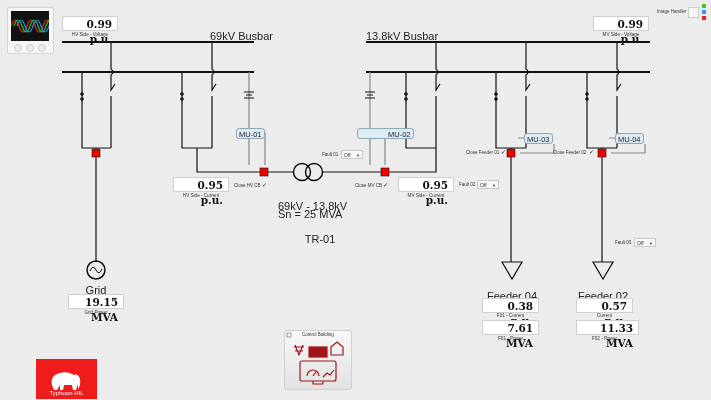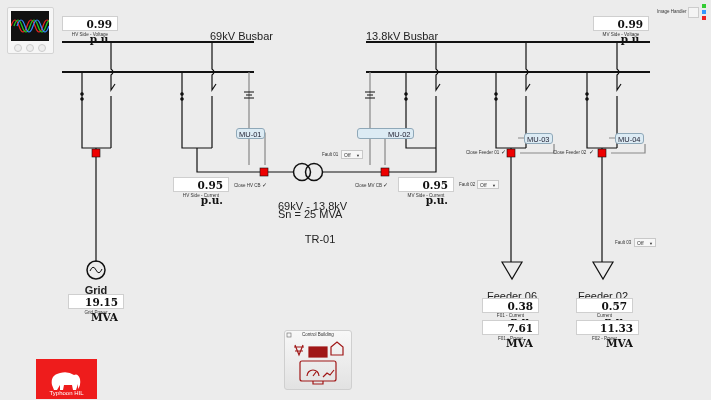--- a/index.html
+++ b/index.html
@@ -135,25 +135,25 @@
 <div class="dd" style="left:341px;top:150px;"><span>Off</span><span class="arr">▼</span></div>
 <div class="smalltxt" style="left:459px;top:182px;">Fault 02</div>
 <div class="dd" style="left:477px;top:180px;"><span>Off</span><span class="arr">▼</span></div>
 <div class="smalltxt" style="left:615px;top:240px;">Fault 03</div>
 <div class="dd" style="left:634px;top:238px;"><span>Off</span><span class="arr">▼</span></div>
 
 <div class="label center" style="left:290px;top:192px;width:60px;margin-top:41px;">TR-01</div>
 <div class="label center" style="left:278px;top:200px;width:60px;">69kV - 13.8kV</div>
 <div class="label center" style="left:278px;top:208px;width:60px;">Sn = 25 MVA</div>
 
-<div class="label center" style="left:76px;top:284px;width:40px;font-weight:bold;">Grid</div>
+<div class="label center" style="left:76px;top:284px;width:40px;">Grid</div>
 <div class="valbox" style="left:68px;top:294px;width:56px;">19.15 MVA</div>
 <div class="caption" style="left:68px;top:310px;width:56px;">Grid Power</div>
 
-<div class="label center" style="left:484px;top:290px;width:56px;">Feeder 06</div>
+<div class="label center" style="left:484px;top:290px;width:56px;">Feeder 04</div>
 <div class="valbox" style="left:482px;top:298px;width:57px;">0.38 p.u.</div>
 <div class="caption" style="left:482px;top:313px;width:57px;">F01 - Current</div>
 <div class="valbox" style="left:482px;top:320px;width:57px;">7.61 MVA</div>
 <div class="caption" style="left:482px;top:336px;width:57px;">F01 - Power</div>
 
 <div class="label center" style="left:575px;top:290px;width:56px;">Feeder 02</div>
 <div class="valbox" style="left:576px;top:298px;width:57px;">0.57 p.u.</div>
 <div class="caption" style="left:576px;top:313px;width:57px;">Current</div>
 <div class="valbox" style="left:576px;top:320px;width:63px;">11.33 MVA</div>
 <div class="caption" style="left:576px;top:336px;width:57px;">F02 - Power</div>

